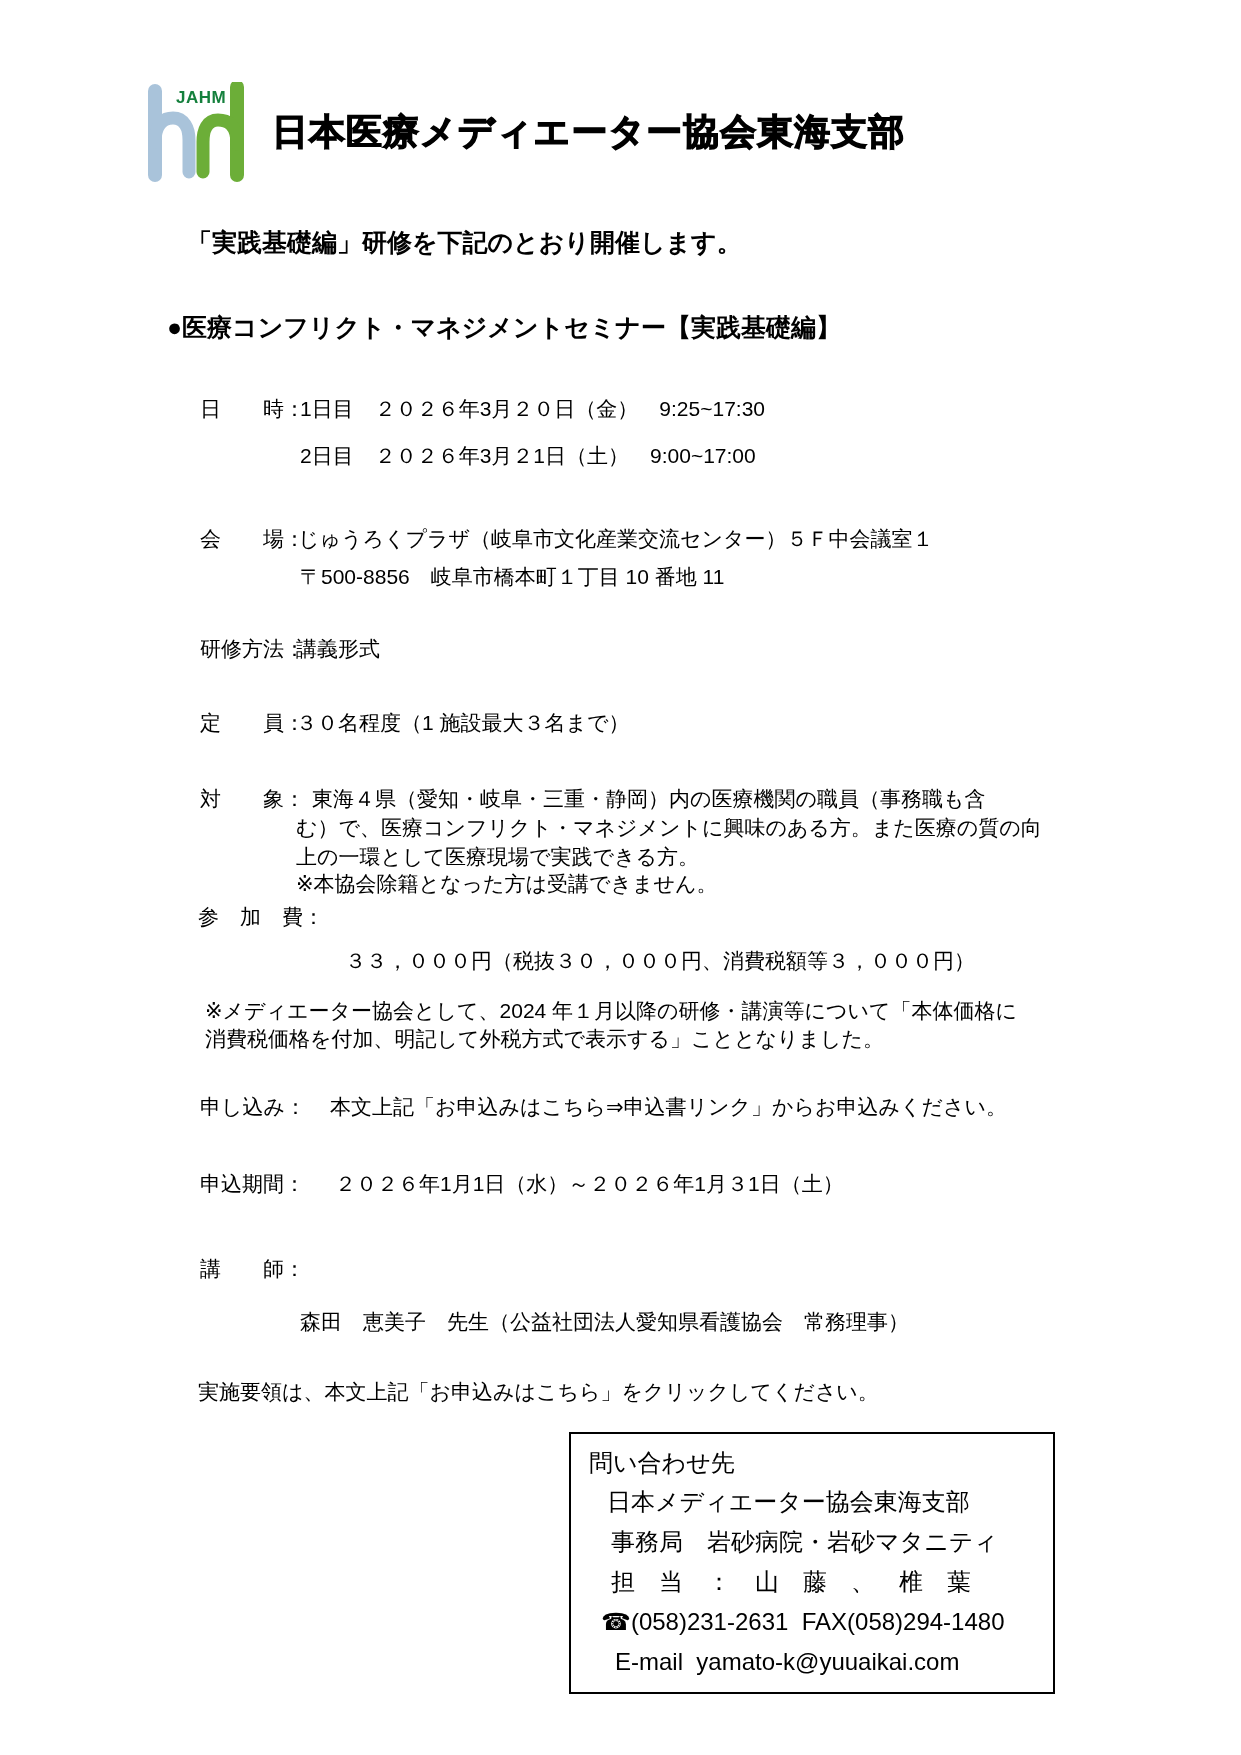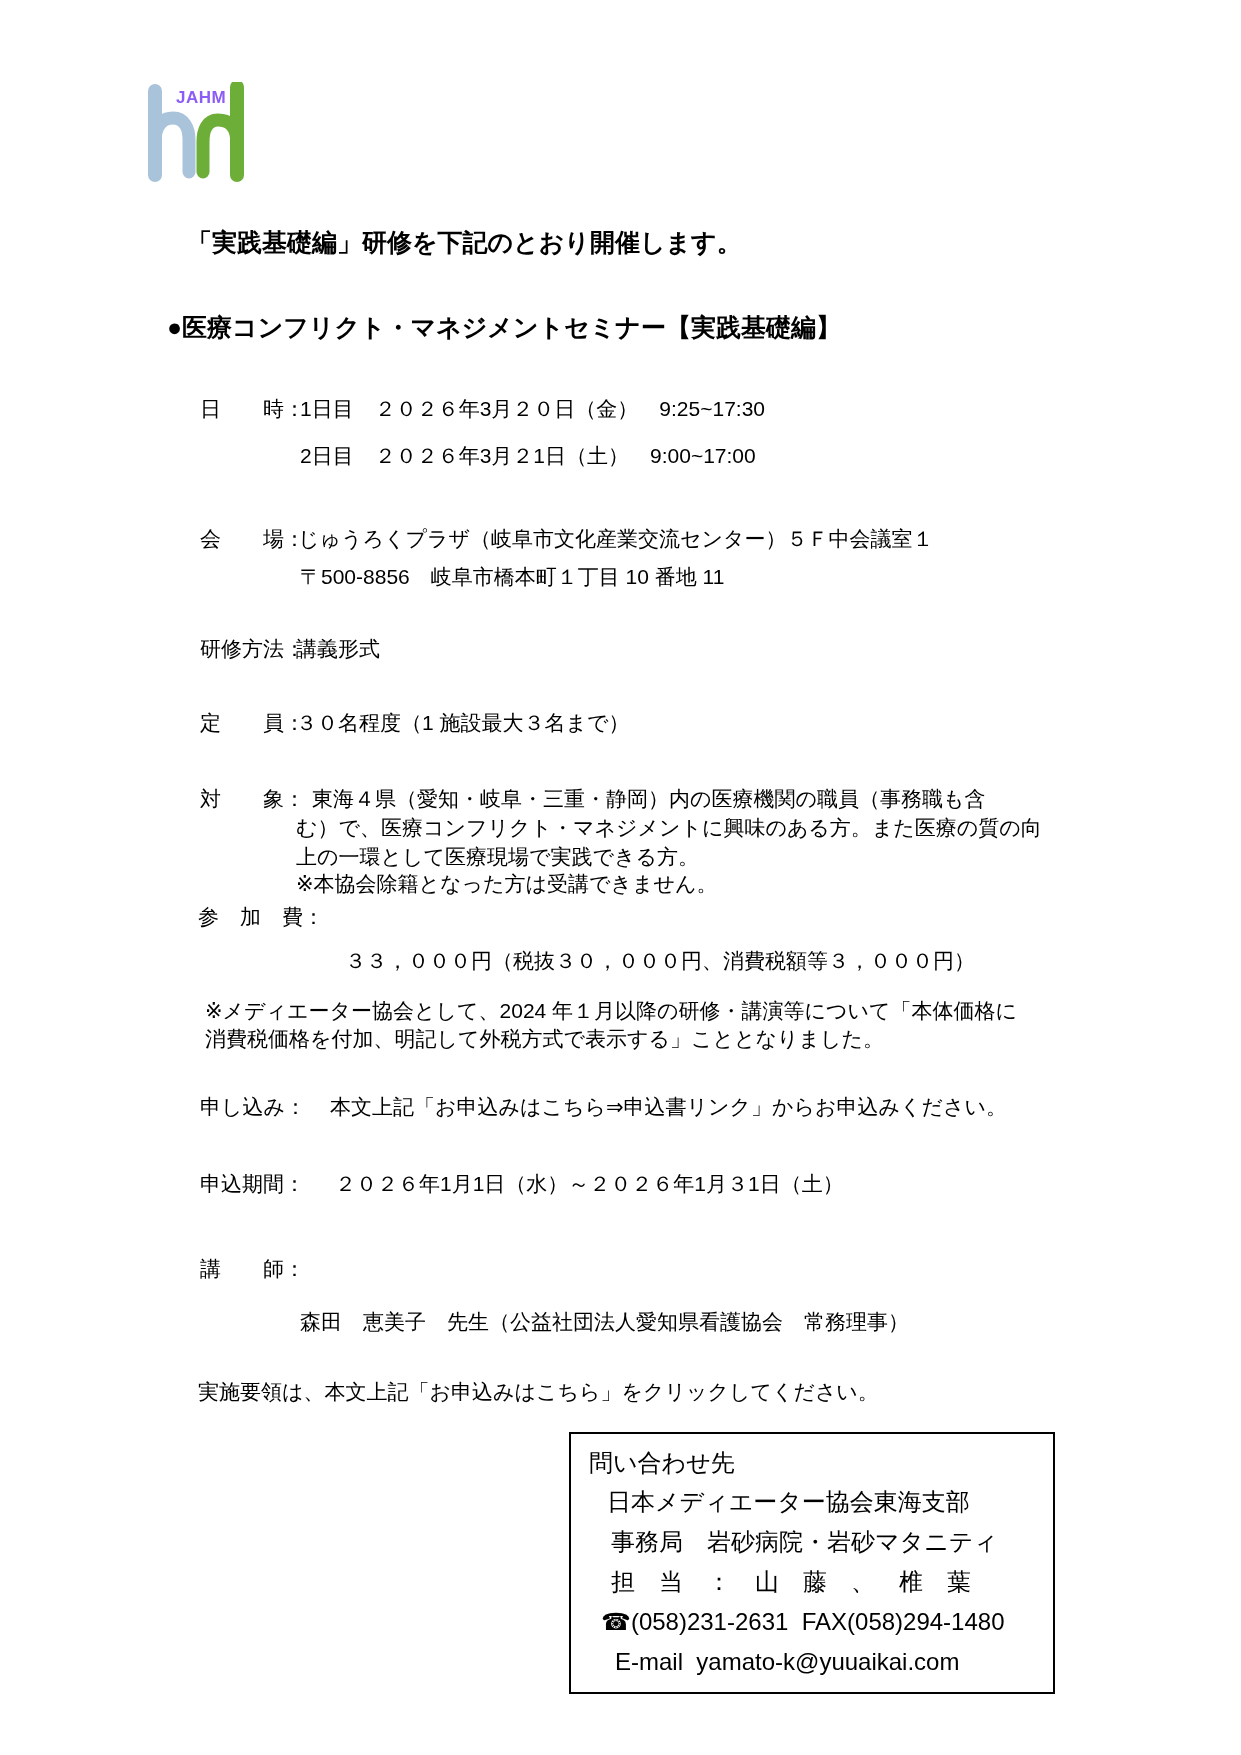--- a/index.html
+++ b/index.html
@@ -47,21 +47,21 @@
     left: 140px; top: 82px;
     width: 112px; height: 104px;
   }
   .logo svg { position:absolute; left:0; top:0; }
   .logo-text {
     position: absolute;
     left: 36px; top: 6px;
     font-size: 17px;
     font-weight: bold;
     letter-spacing: 0.5px;
-    color: #8b5cf6;
+    color: #15803d;
     white-space: pre;
   }
   .contact-box {
     position: absolute;
     left: 569px; top: 1432px;
     width: 486px; height: 262px;
     border: 2px solid #000;
     box-sizing: border-box;
   }
   .contact-box .t { font-size: 24px; }
@@ -74,20 +74,21 @@
   <div class="logo">
     <svg width="112" height="104" viewBox="0 0 112 104">
       <path d="M15 9 L15 93" stroke="#a9c3da" stroke-width="14" stroke-linecap="round" fill="none"></path>
       <path d="M15 60 C15 40 25 36 33 36 C44 36 49 46 49 58 L49 90" stroke="#a9c3da" stroke-width="13" stroke-linecap="round" fill="none"></path>
       <path d="M97 5 L97 93" stroke="#6cae38" stroke-width="14" stroke-linecap="round" fill="none"></path>
       <path d="M97 62 C97 42 87 38 78 38 C67 38 63 48 63 60 L63 90" stroke="#6cae38" stroke-width="13" stroke-linecap="round" fill="none"></path>
     </svg>
     <span class="logo-text">JAHM</span>
   </div>
 
+  <h1 class="org-title">日本医療メディエーター協会東海支部</h1>
 
   <div class="t intro">「実践基礎編」研修を下記のとおり開催します。</div>
 
   <h2 class="t seminar">●医療コンフリクト・マネジメントセミナー【実践基礎編】</h2>
 
   <div class="t" style="left:200px; top:396px">日　　時：</div>
   <div class="t" style="left:300px; top:396px">1日目　２０２６年3月２０日（金）　9:25~17:30</div>
   <div class="t" style="left:300px; top:443px">2日目　２０２６年3月２1日（土）　9:00~17:00</div>
 
   <div class="t" style="left:200px; top:526px">会　　場：</div>

